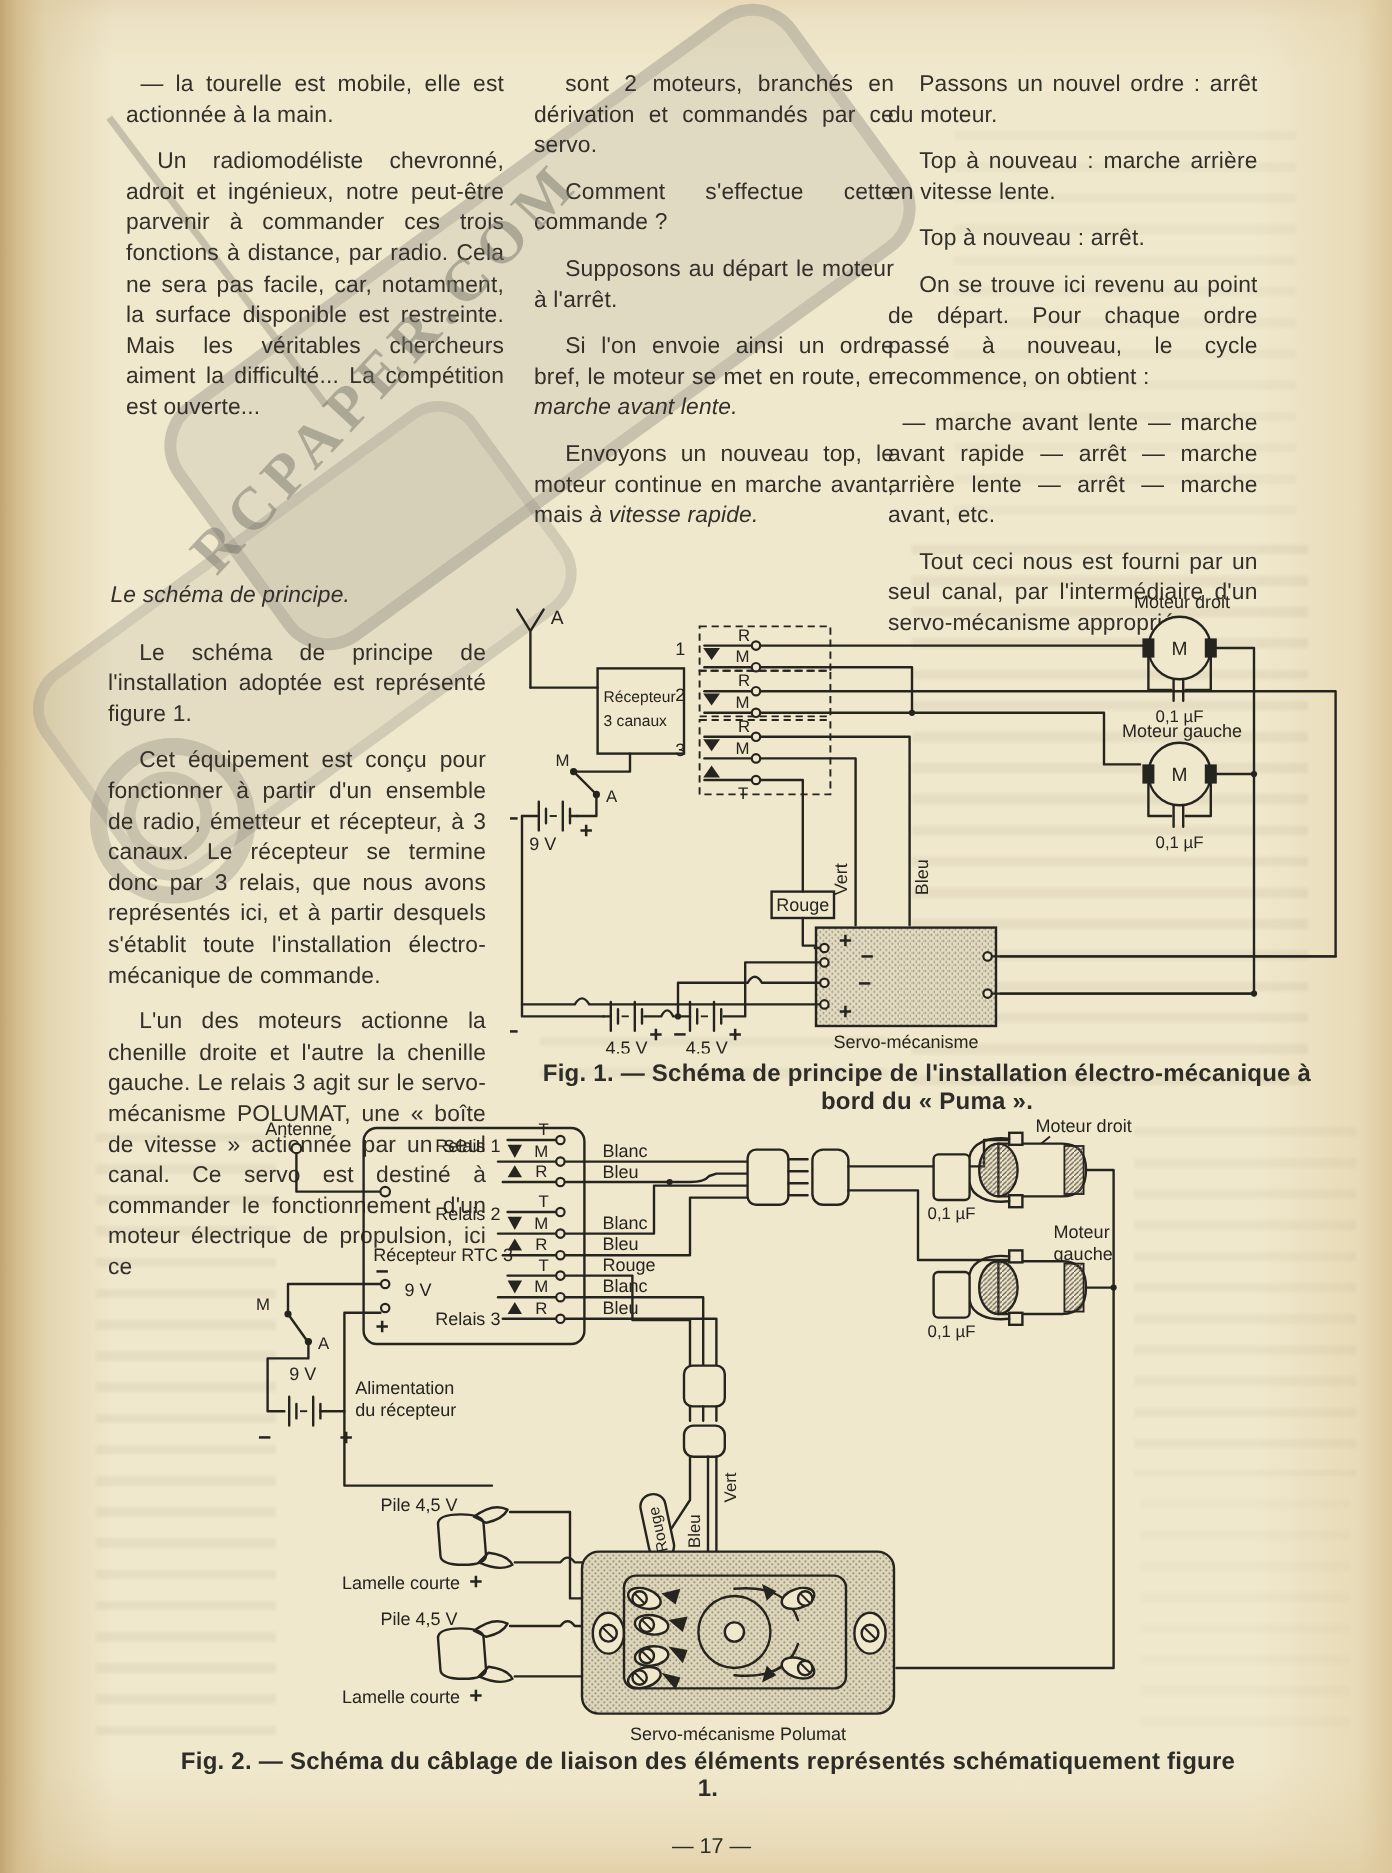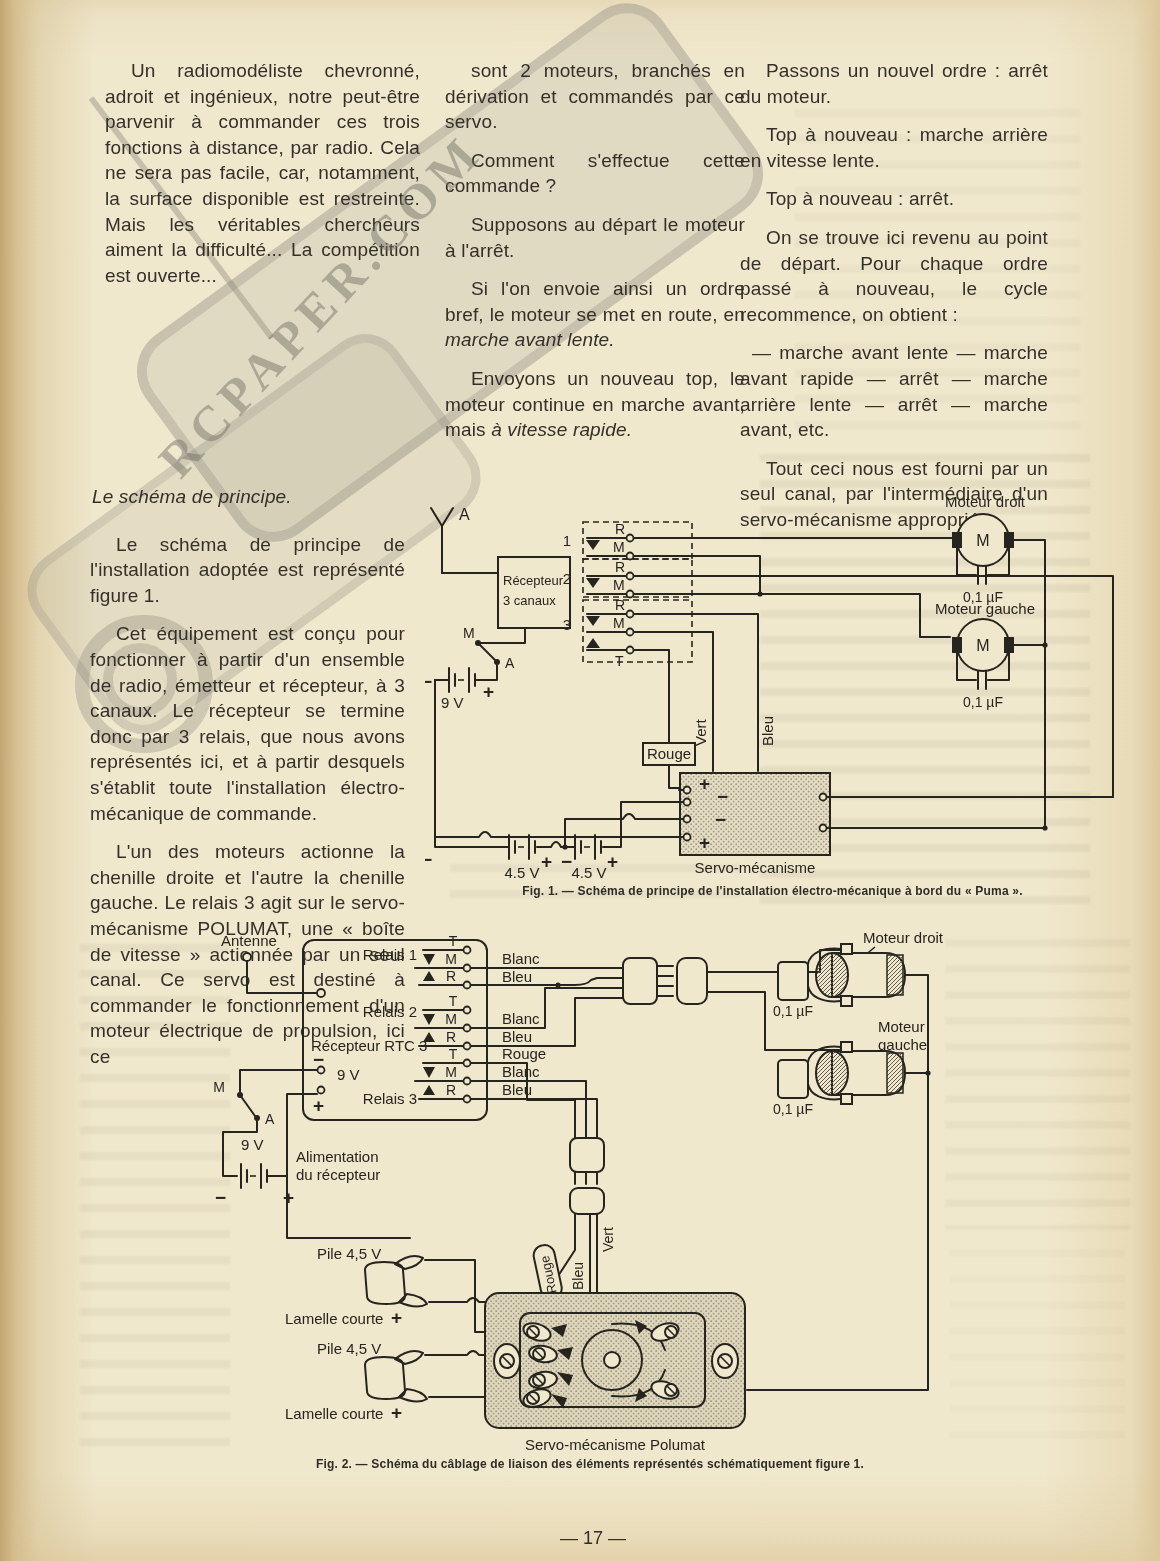--- a/index.html
+++ b/index.html
@@ -9,21 +9,21 @@
       linear-gradient(90deg,#c3a574 0px,#d5bd8e 14px,rgba(216,197,152,.55) 38px,rgba(240,232,205,0) 95px),
       linear-gradient(270deg,#dcc79c 0px,rgba(224,206,162,.5) 28px,rgba(240,232,205,0) 115px),
       linear-gradient(180deg,#e7d9b9 0px,rgba(231,217,185,.45) 16px,rgba(240,232,205,0) 60px),
       linear-gradient(0deg,#e3d0a8 0px,rgba(227,208,168,.5) 26px,rgba(240,232,205,0) 90px);
     font-family:"Liberation Sans",sans-serif;color:#33302a;}
   .col{position:absolute;font-size:19px;line-height:25.6px;text-align:justify;letter-spacing:.15px;z-index:2;}
   .col p{margin:0 0 13px 0;text-indent:26px;}
   .col p.dash{text-indent:12px;}
   .col .ital{font-style:italic;}
   .heading{font-style:italic;text-indent:2px !important;margin-bottom:22px !important;}
-  .caption{position:absolute;font-size:12px;font-weight:bold;text-align:center;color:#2e2c26;z-index:2;letter-spacing:.2px;}
+  .caption{position:absolute;font-size:20px;font-weight:bold;text-align:center;color:#2e2c26;z-index:2;letter-spacing:.2px;}
   .pagenum{position:absolute;top:1528px;left:0;width:1160px;text-align:center;font-size:18px;color:#2e2c26;z-index:2;padding-left:13px;}
   
   .wm{position:absolute;z-index:1;pointer-events:none;}
   .wm-body{left:130px;top:150px;width:620px;height:225px;border-radius:45px;
     background:rgba(150,147,135,.16);border:10px solid rgba(140,137,126,.30);transform:rotate(-36deg);}
   .wm-body2{left:30px;top:430px;width:430px;height:190px;border-radius:40px;
     background:rgba(150,147,135,.13);border:9px solid rgba(140,137,126,.22);transform:rotate(-36deg);}
   .wm-knob{left:75px;top:615px;width:110px;height:110px;border-radius:50%;border:14px solid rgba(130,127,116,.30);}
   .wm-knob2{left:103px;top:643px;width:54px;height:54px;border-radius:50%;border:10px solid rgba(130,127,116,.28);}
   .wm-ant{left:88px;top:98px;width:6px;height:300px;background:rgba(130,127,116,.38);transform:rotate(-37deg);transform-origin:top center;}
@@ -58,20 +58,21 @@
   <div class="ghost" style="left:950px;top:1240px;width:175px;height:200px;opacity:.3"></div>
 
   <div class="wm wm-ant"></div>
   <div class="wm wm-body"></div>
   <div class="wm wm-body2"></div>
   <div class="wm wm-knob"></div>
   <div class="wm wm-knob2"></div>
   <div class="wm wm-text">RCPAPER.COM</div>
 
   <div class="col" style="left:105px;top:58px;width:315px;">
+    <p class="dash">— la tourelle est mobile, elle est actionnée à la main.</p>
     <p>Un radiomodéliste chevronné, adroit et ingénieux, notre peut-être parvenir à commander ces trois fonctions à distance, par radio. Cela ne sera pas facile, car, notamment, la surface disponible est restreinte. Mais les véritables chercheurs aiment la difficulté... La compétition est ouverte...</p>
   </div>
 
   <div class="col" style="left:90px;top:484px;width:315px;">
     <p class="heading">Le schéma de principe.</p>
     <p>Le schéma de principe de l'installation adoptée est représenté figure 1.</p>
     <p>Cet équipement est conçu pour fonctionner à partir d'un ensemble de radio, émetteur et récepteur, à 3 canaux. Le récepteur se termine donc par 3 relais, que nous avons représentés ici, et à partir desquels s'établit toute l'installation électro-mécanique de commande.</p>
     <p>L'un des moteurs actionne la chenille droite et l'autre la chenille gauche. Le relais 3 agit sur le servo-mécanisme POLUMAT, une « boîte de vitesse » actionnée par un seul canal. Ce servo est destiné à commander le fonctionnement d'un moteur électrique de propulsion, ici ce</p>
   </div>
 

